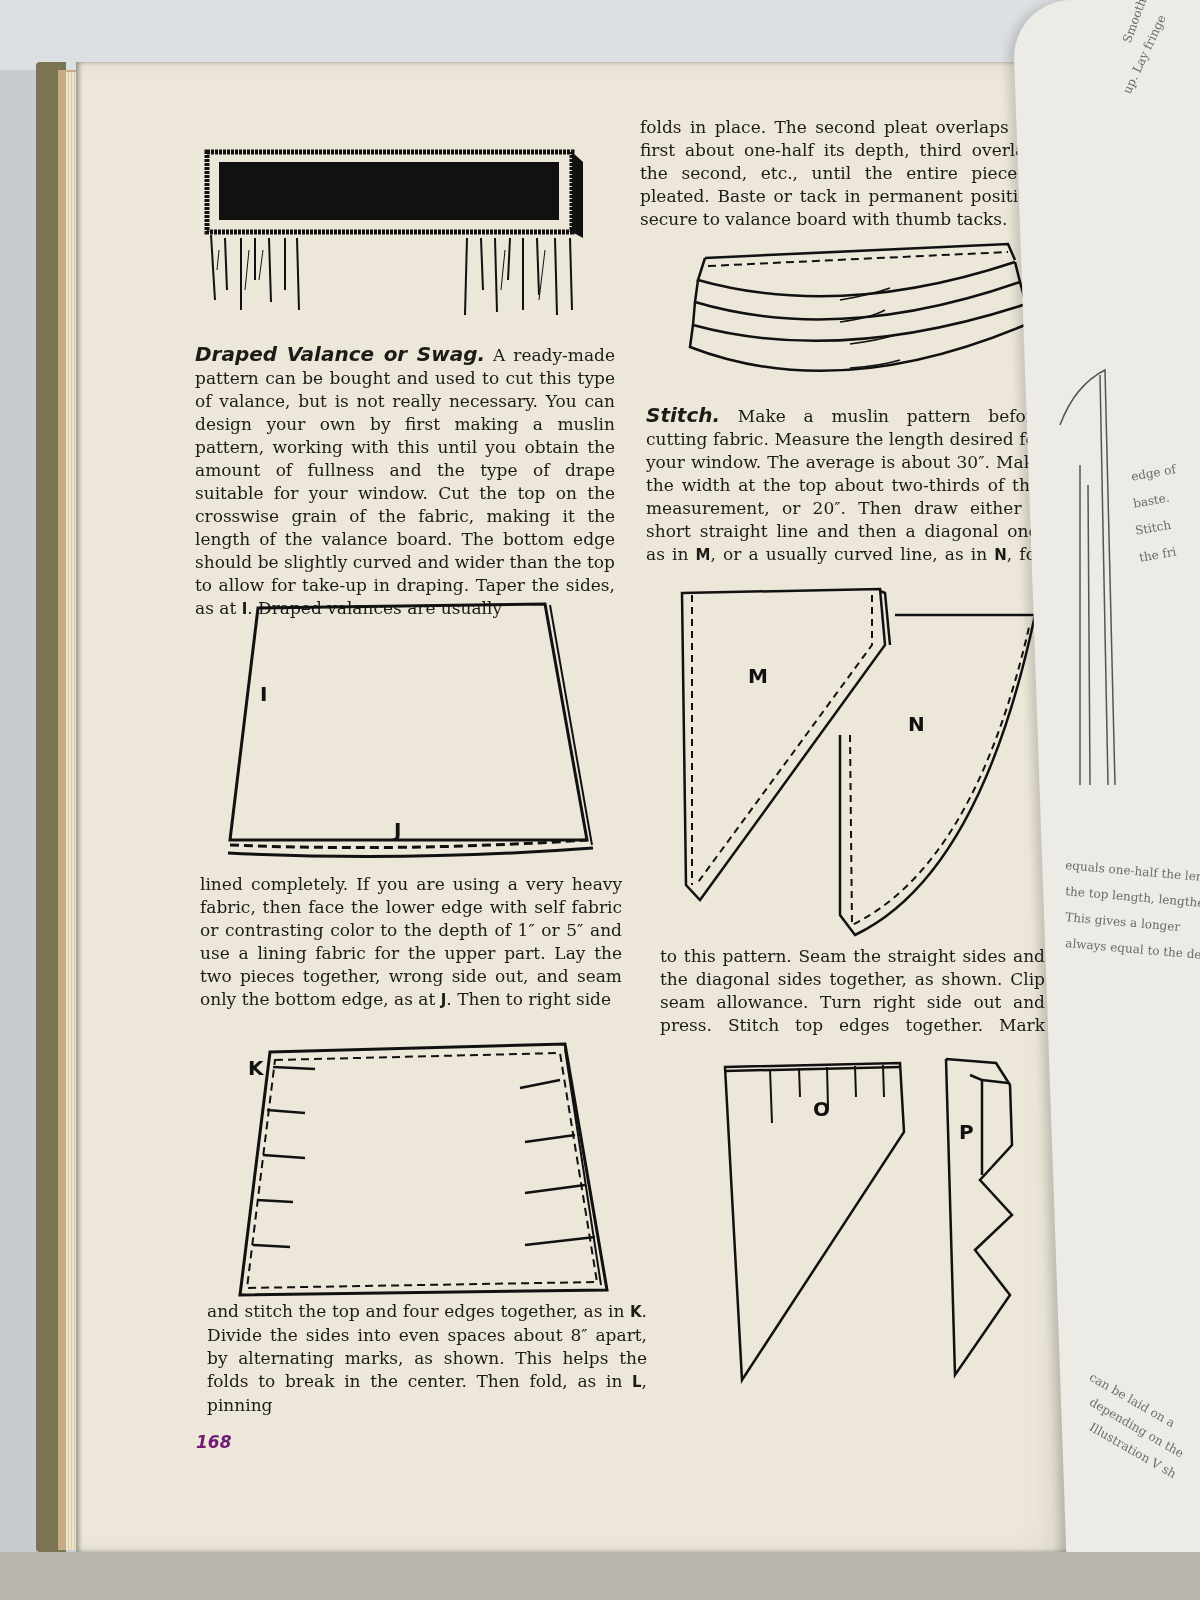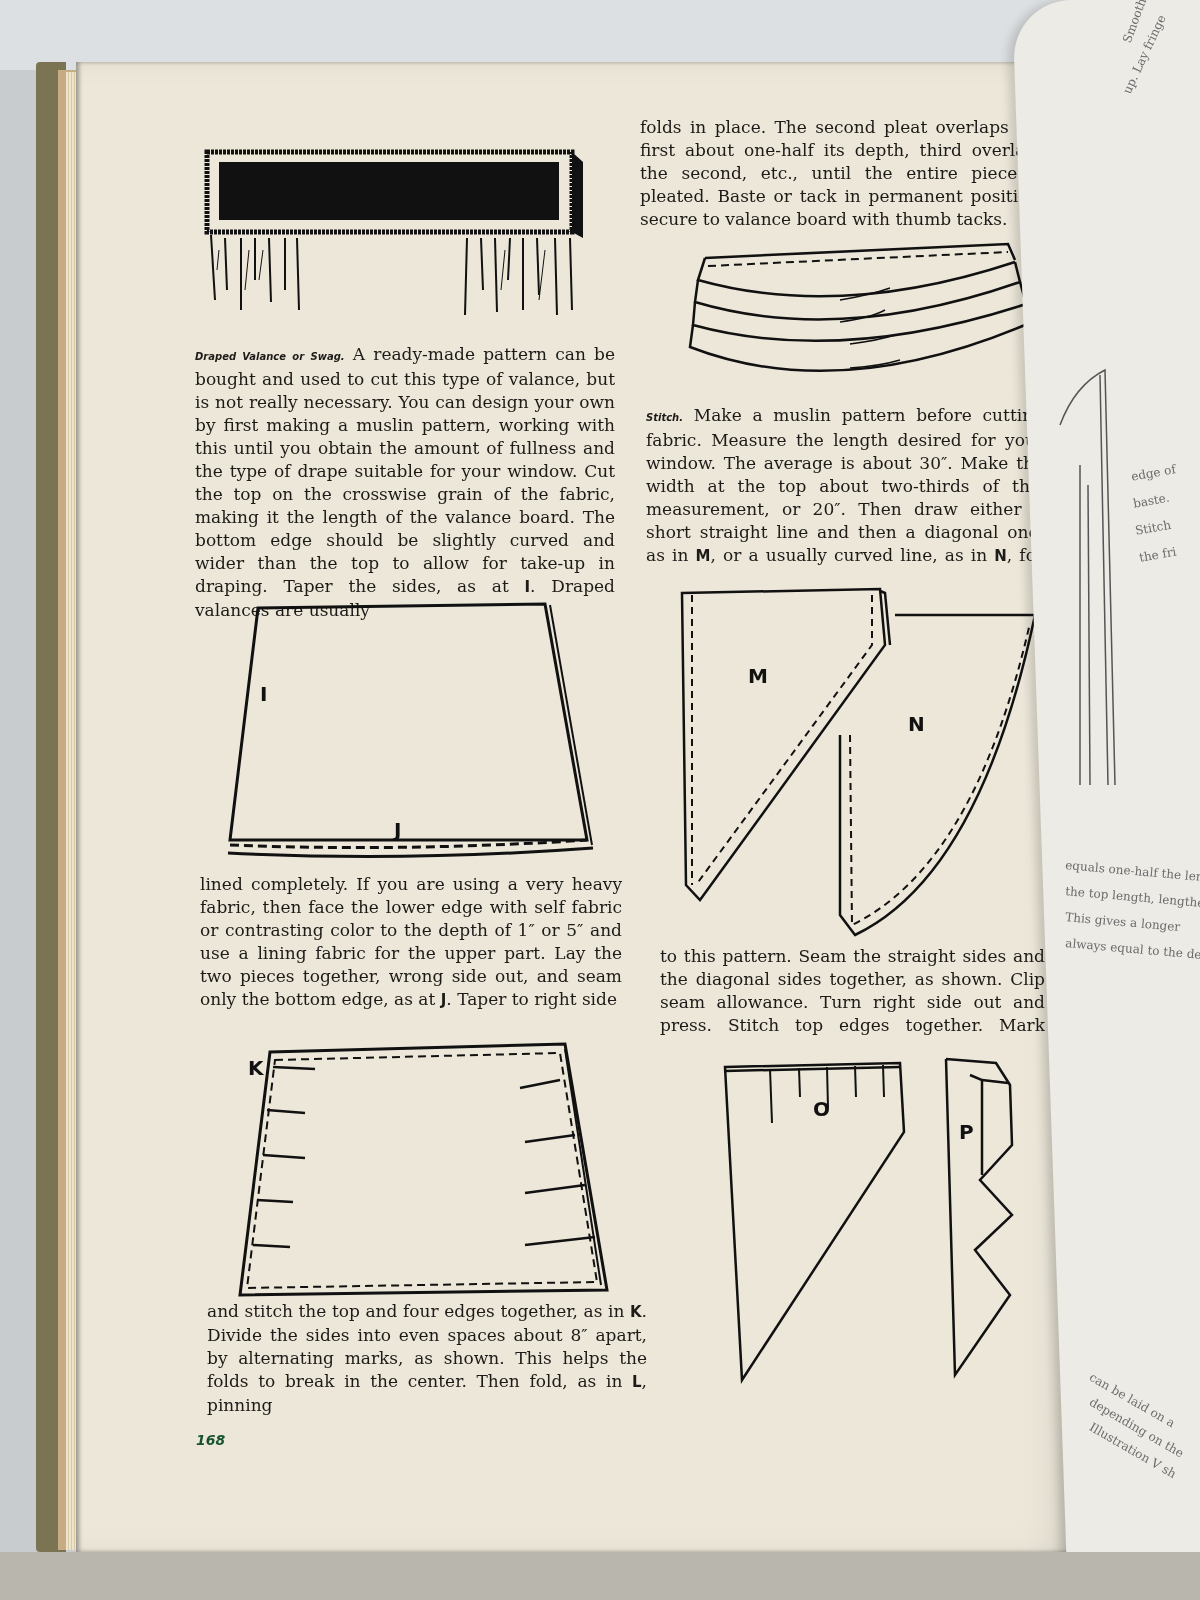--- a/index.html
+++ b/index.html
@@ -13,25 +13,25 @@
          background:repeating-linear-gradient(90deg,#eee4cc 0 2px,#d8c9a8 2px 3px);}
   .page{position:absolute;left:76px;top:62px;width:1010px;height:1490px;background:#ece7d9;
         box-shadow:inset -40px 0 50px -30px rgba(0,0,0,0.25), inset 3px 0 4px rgba(0,0,0,0.35);}
   .right-page{position:absolute;left:1040px;top:0;width:200px;height:1600px;background:#ecebe6;
         border-radius:60px 0 0 0;box-shadow:-6px 0 10px rgba(0,0,0,0.15);transform:skewX(2deg);}
   .bottom-shadow{position:absolute;left:0;top:1552px;width:1200px;height:48px;background:#b9b6ae;}
 
   .txt{position:absolute;font-family:"DejaVu Serif",serif;font-size:17px;line-height:23px;color:#1d1b18;
        text-align:justify;}
   .txt p{margin:0;}
-  .hd{font-family:"DejaVu Sans",sans-serif;font-weight:bold;font-style:italic;font-size:10px;}
+  .hd{font-family:"DejaVu Sans",sans-serif;font-weight:bold;font-style:italic;font-size:20px;}
   .ref{font-family:"DejaVu Sans",sans-serif;font-weight:bold;font-size:15px;}
   .label{position:absolute;font-family:"DejaVu Sans",sans-serif;font-weight:bold;font-size:20px;color:#111;}
   .pageno{position:absolute;left:196px;top:1432px;font-family:"DejaVu Sans",sans-serif;font-weight:bold;
-          font-style:italic;font-size:14px;color:#14532d;}
+          font-style:italic;font-size:17px;color:#701a75;}
   svg{position:absolute;overflow:visible;}
   .ghost{position:absolute;font-family:"DejaVu Serif",serif;font-size:12px;color:#6b6b6b;
          white-space:nowrap;transform-origin:left top;}
 </style>
 </head>
 <body>
 
 <div class="bg-top"></div>
 <div class="cover"></div>
 <div class="cover-edge"></div>
@@ -79,21 +79,21 @@
   <polygon points="33,8 320,4 362,240 5,240" fill="none" stroke="#111" stroke-width="3"></polygon>
   <line x1="325" y1="5" x2="367" y2="245" stroke="#111" stroke-width="2"></line>
   <path d="M5,245 Q180,252 362,240" fill="none" stroke="#111" stroke-width="3" stroke-dasharray="9 5"></path>
   <path d="M3,253 Q180,262 368,248" fill="none" stroke="#111" stroke-width="3"></path>
 </svg>
 <div class="label" style="left:260px;top:682px;">I</div>
 <div class="label" style="left:394px;top:818px;">J</div>
 
 <div class="txt" style="left:200px;top:873px;width:422px;">
   <p><span>lined completely. If you are using a very heavy fabric, then face the lower edge with self fabric or contrasting color to the depth of 1″ or 5″ and use a lining fabric for the upper part. Lay the two pieces together, wrong side out, and seam only the bottom edge, as at</span>
-  <span class="ref">J</span><span>. Taper to right side</span></p>
+  <span class="ref">J</span><span>. Then to right side</span></p>
 </div>
 
 <svg style="left:235px;top:1040px" width="380" height="260" viewBox="0 0 380 260">
   <polygon points="35,12 330,4 372,250 5,255" fill="none" stroke="#111" stroke-width="3"></polygon>
   <line x1="330" y1="9" x2="366" y2="245" stroke="#111" stroke-width="2"></line>
   <path d="M40,20 L325,13 L362,242 L12,248 Z" fill="none" stroke="#111" stroke-width="2" stroke-dasharray="8 5"></path>
   <g stroke="#111" stroke-width="2.5">
     <line x1="38" y1="27" x2="80" y2="29"></line>
       <line x1="32" y1="70" x2="70" y2="73"></line>
     <line x1="28" y1="115" x2="70" y2="118"></line>

